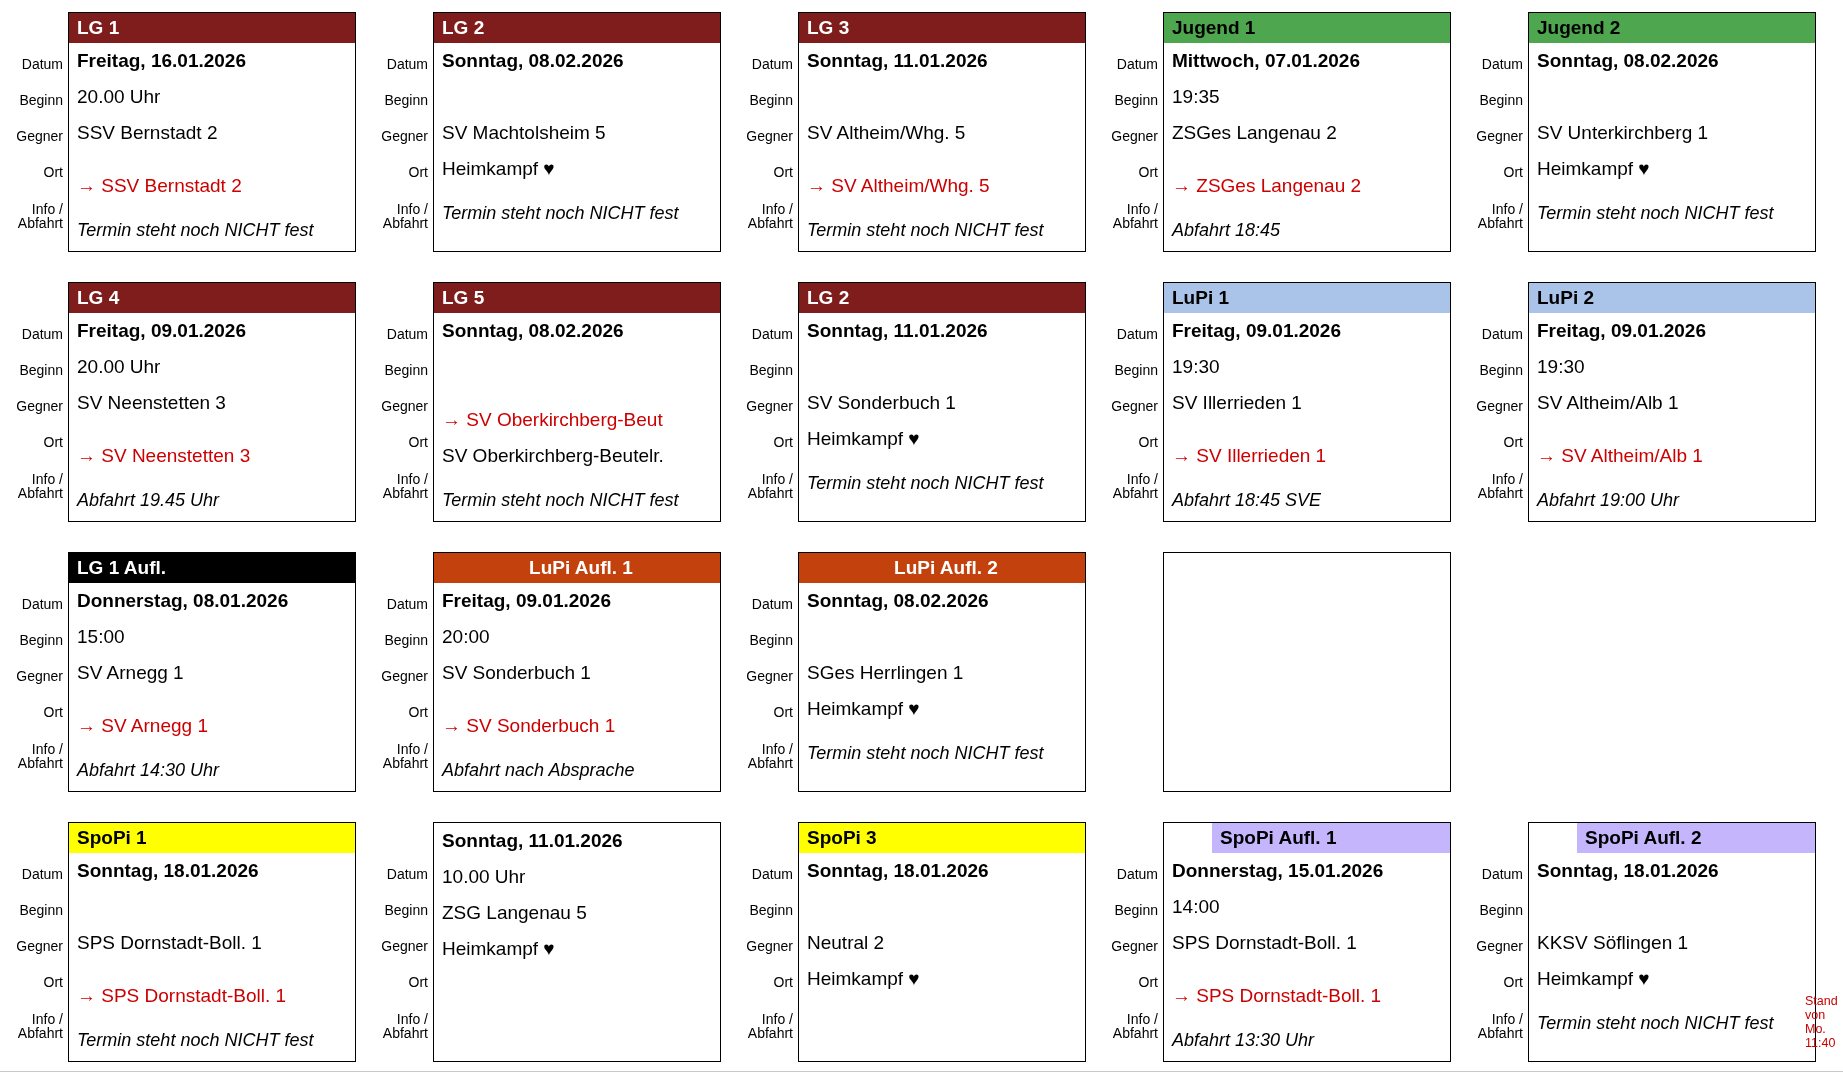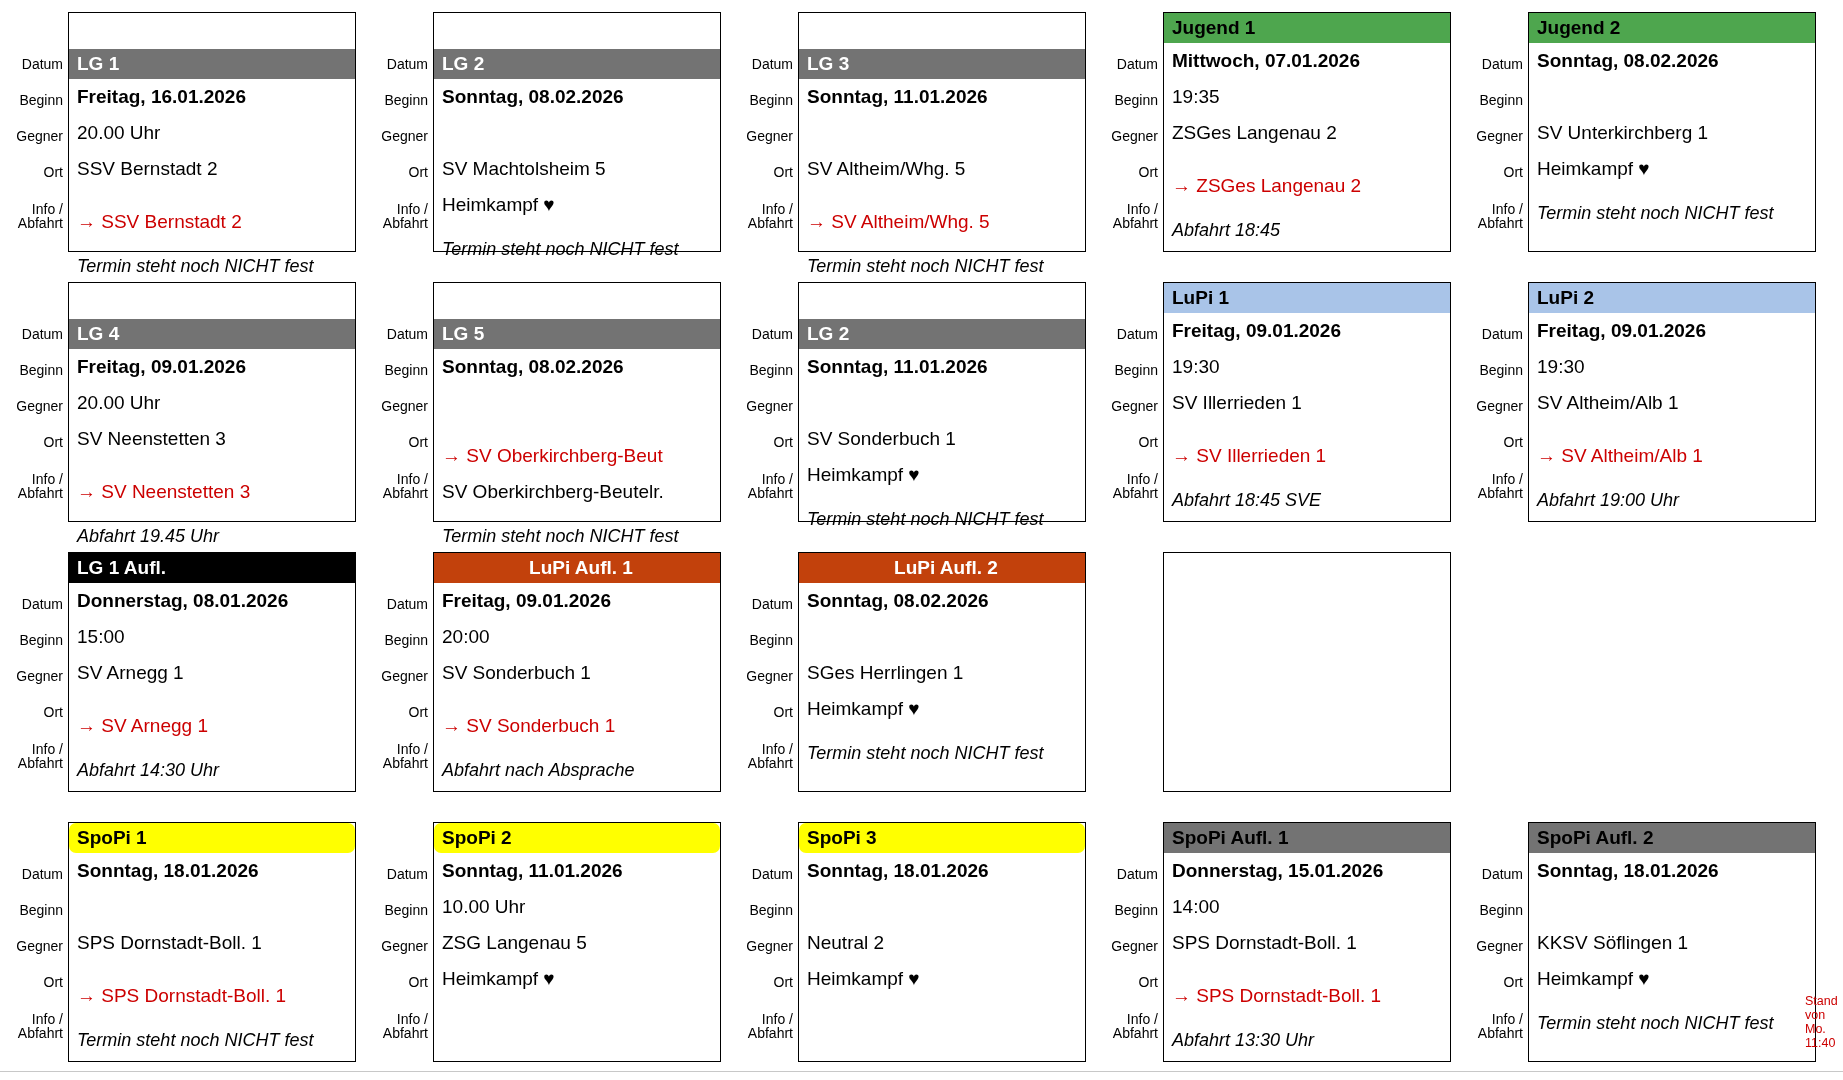--- a/index.html
+++ b/index.html
@@ -49,27 +49,27 @@
     height: 30px;
     line-height: 30px;
     font-size: 19px;
     font-weight: bold;
     padding-left: 8px;
     box-sizing: border-box;
     color: #000;
     overflow: hidden;
     white-space: nowrap;
   }
-  .hdr-lg { background: #737373; color: #ffffff; margin-top: 36px; }
+  .hdr-lg { background: #7f1d1d; color: #ffffff; }
   .hdr-jugend { background: #4ea64e; color: #000000; }
   .hdr-lupi { background: #a9c4e8; color: #000000; }
   .hdr-lgaufl { background: #000000; color: #ffffff; }
   .hdr-lupiaufl { background: #c2410c; color: #ffffff; text-align: center; }
-  .hdr-spopi { background: #ffff00; color: #000000; border-radius: 7px; }
-  .hdr-spopiaufl { background: #737373; color: #000000; }
+  .hdr-spopi { background: #ffff00; color: #000000; }
+  .hdr-spopiaufl { background: #c4b5fd; color: #000000; margin-left: 48px; }
 
   .card-body {
     position: relative;
     height: 209px;
   }
   .row {
     height: 36px;
     line-height: 36px;
     font-size: 19px;
     padding-left: 8px;
@@ -449,21 +449,20 @@
           <div class="lbl">Gegner</div>
           <div class="lbl">Ort</div>
           <div class="lbl two">
             <span>Info /</span>
             <span>Abfahrt</span>
           </div>
         </div>
       </div>
       <div class="cell">
         <div class="card">
-          <div class="card-header hdr-spopi">SpoPi 2</div>
           <div class="card-body">
             <div class="row bold">Sonntag, 11.01.2026</div>
             <div class="row">10.00 Uhr</div>
             <div class="row">ZSG Langenau 5</div>
             <div class="row">Heimkampf ♥</div>
             <div class="row info"></div>
           </div>
         </div>
         <div class="labels" style="top: 38px;">
           <div class="lbl">Datum</div>

